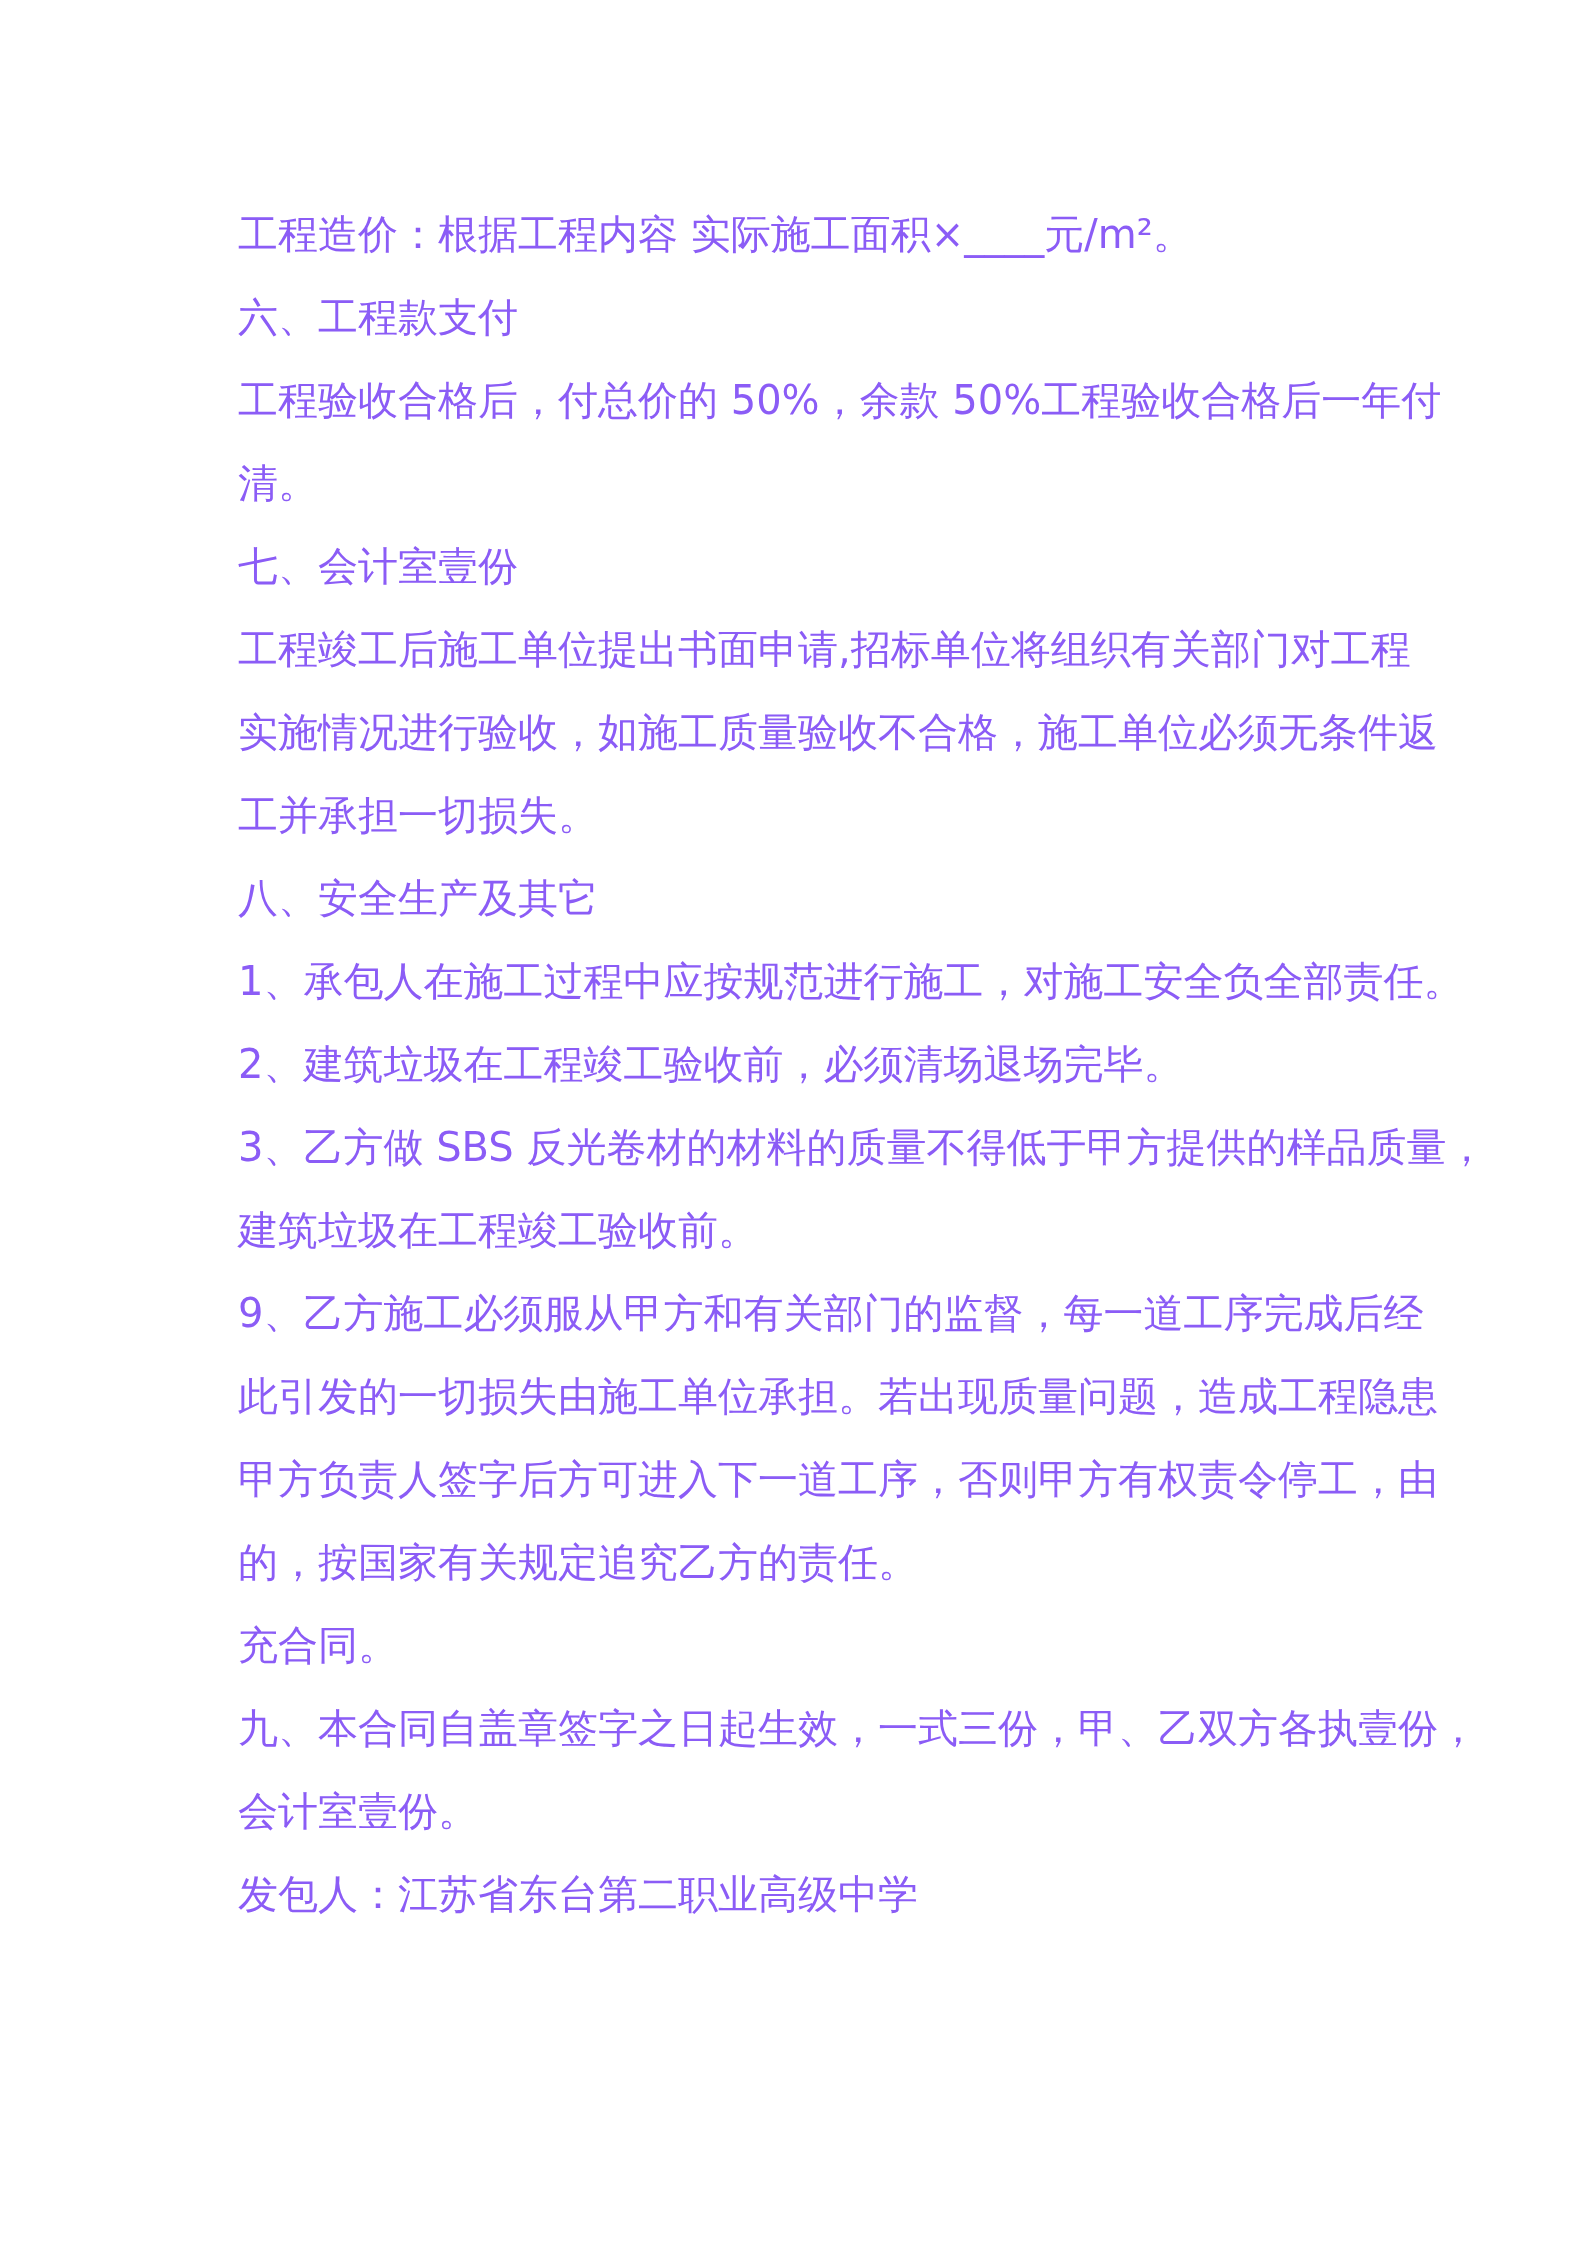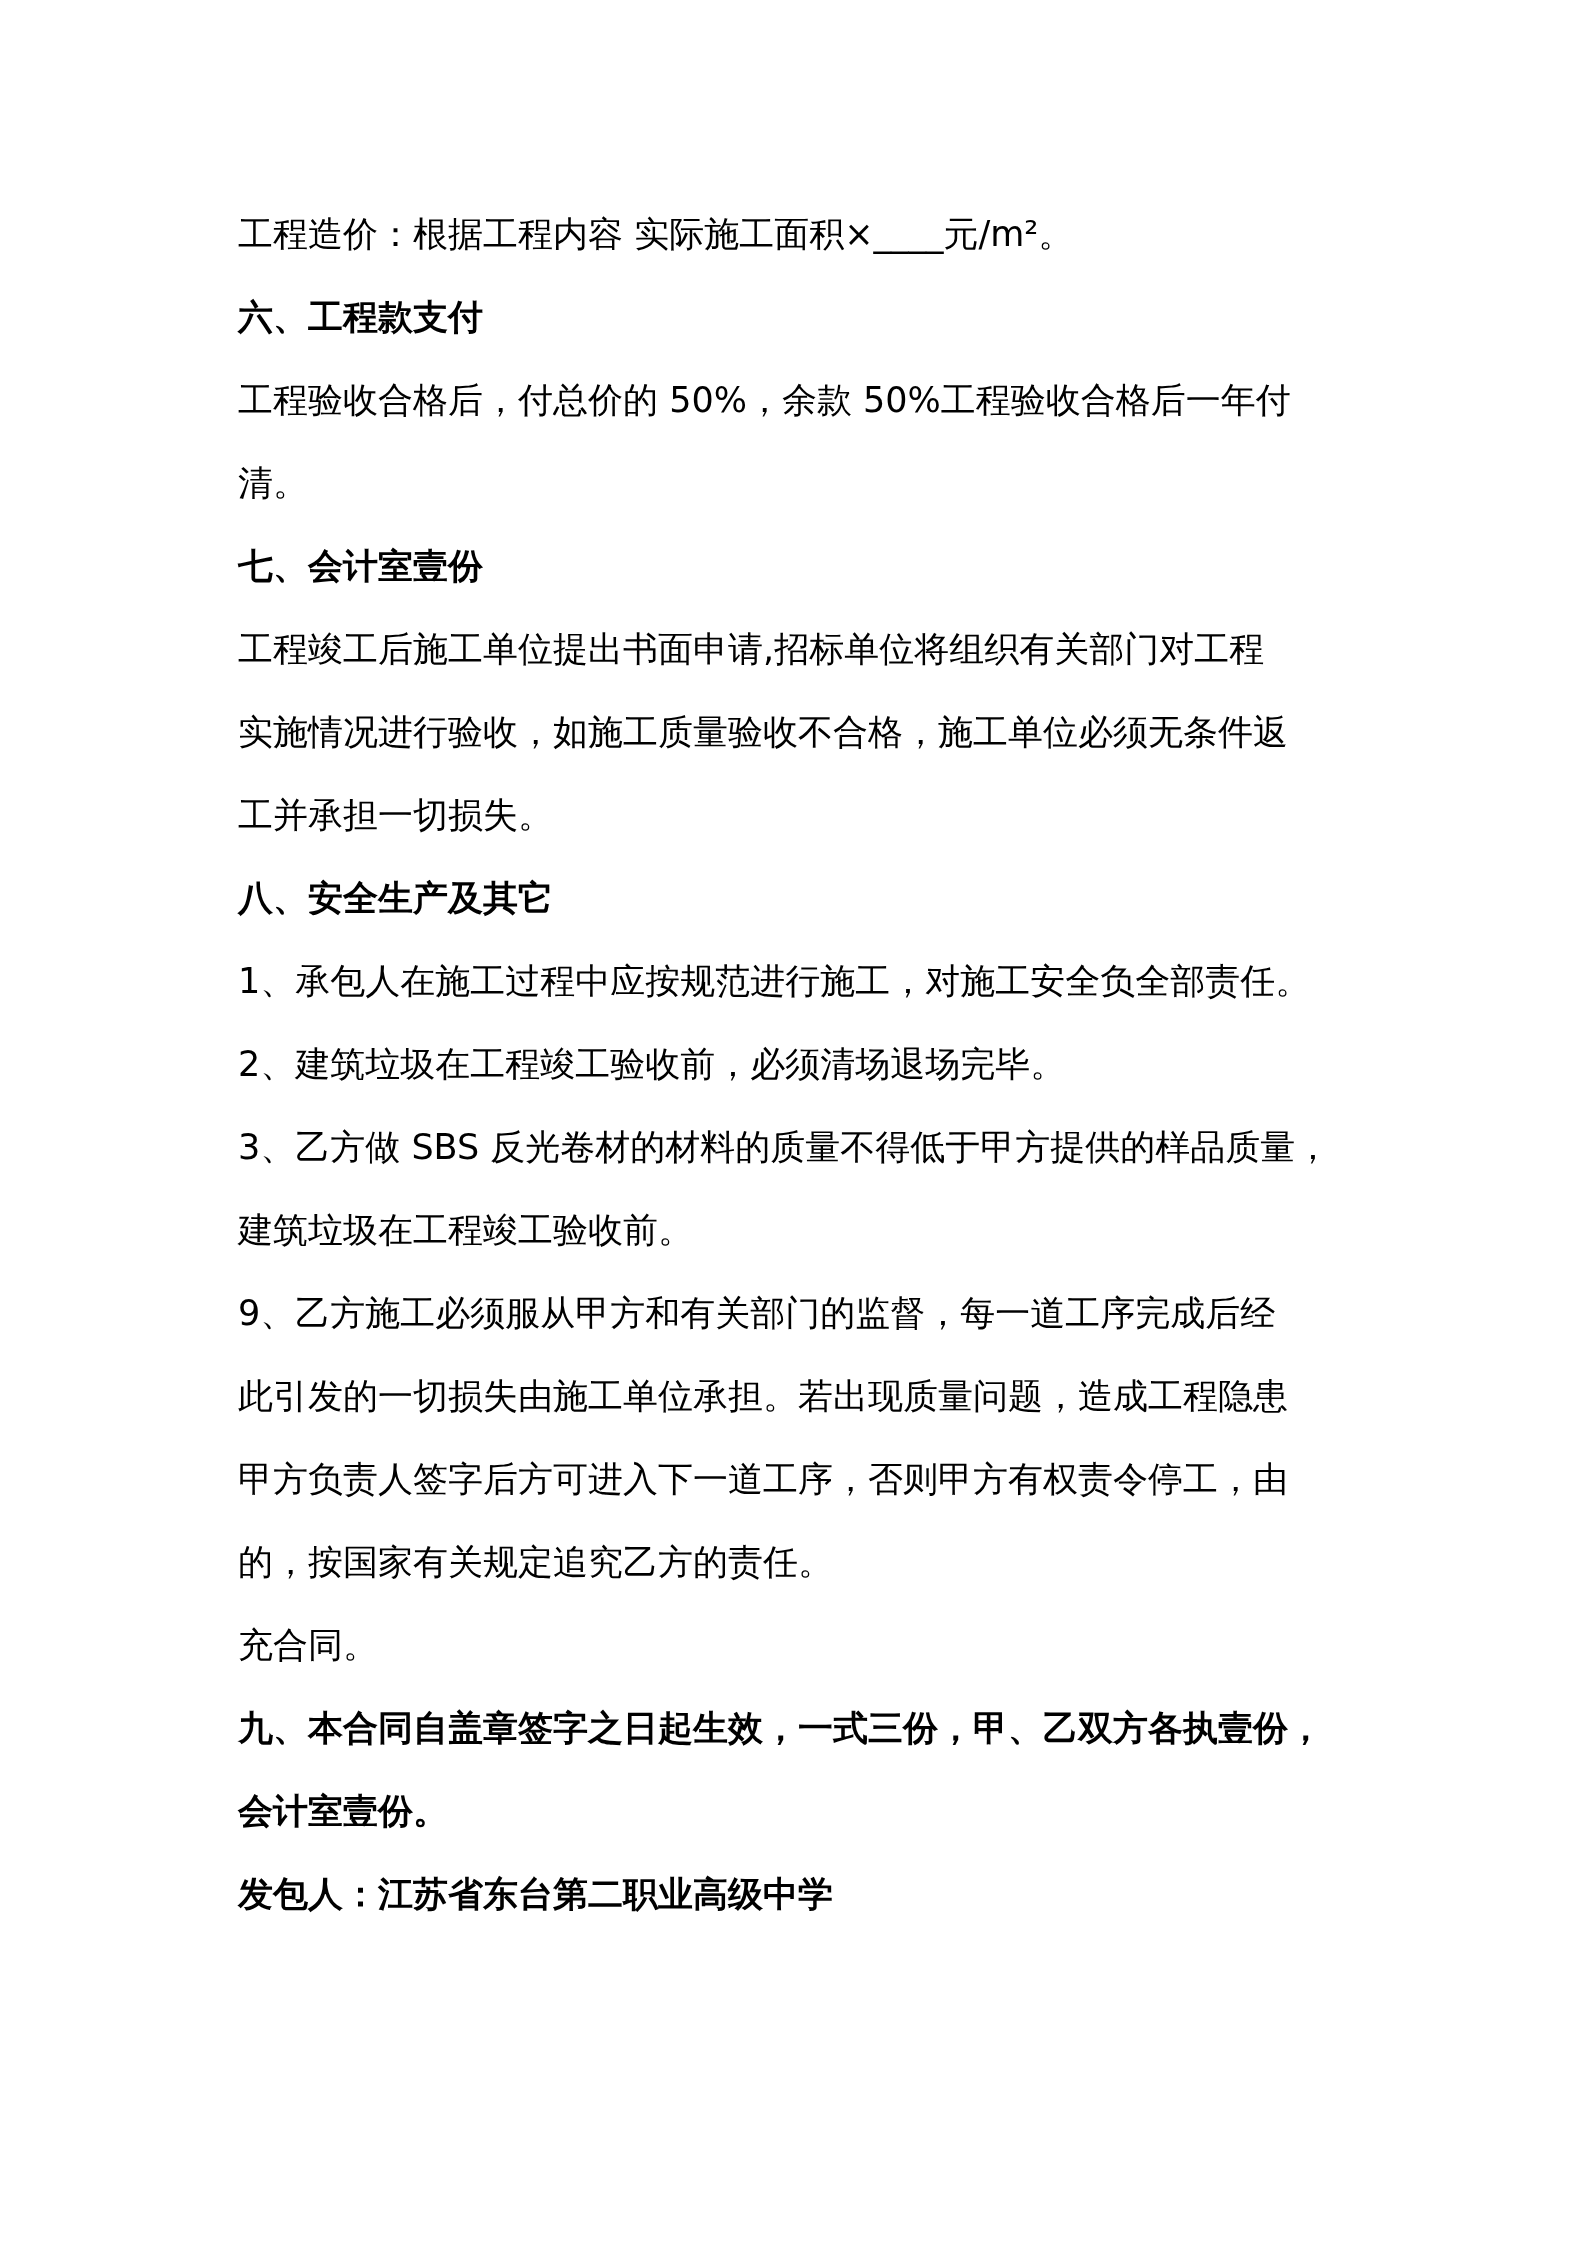--- a/index.html
+++ b/index.html
@@ -18,28 +18,28 @@
   }
   .content {
     position: absolute;
     left: 238px;
     top: 193px;
     width: 1215px;
   }
   .line {
     height: 83px;
     line-height: 83px;
-    font-size: 35px;
+    font-size: 40px;
     font-weight: 400;
     white-space: nowrap;
     letter-spacing: 0px;
-    color: #000000;
+    color: #8b5cf6;
   }
   .line.bold {
-    font-weight: 700;
+    font-weight: 400;
   }
 </style>
 </head>
 <body>
 
 <div class="page">
   <div class="content">
     <div class="line">工程造价：根据工程内容 实际施工面积×____元/m²。</div>
     <div class="line bold">六、工程款支付</div>
     <div class="line">工程验收合格后，付总价的 50%，余款 50%工程验收合格后一年付</div>

